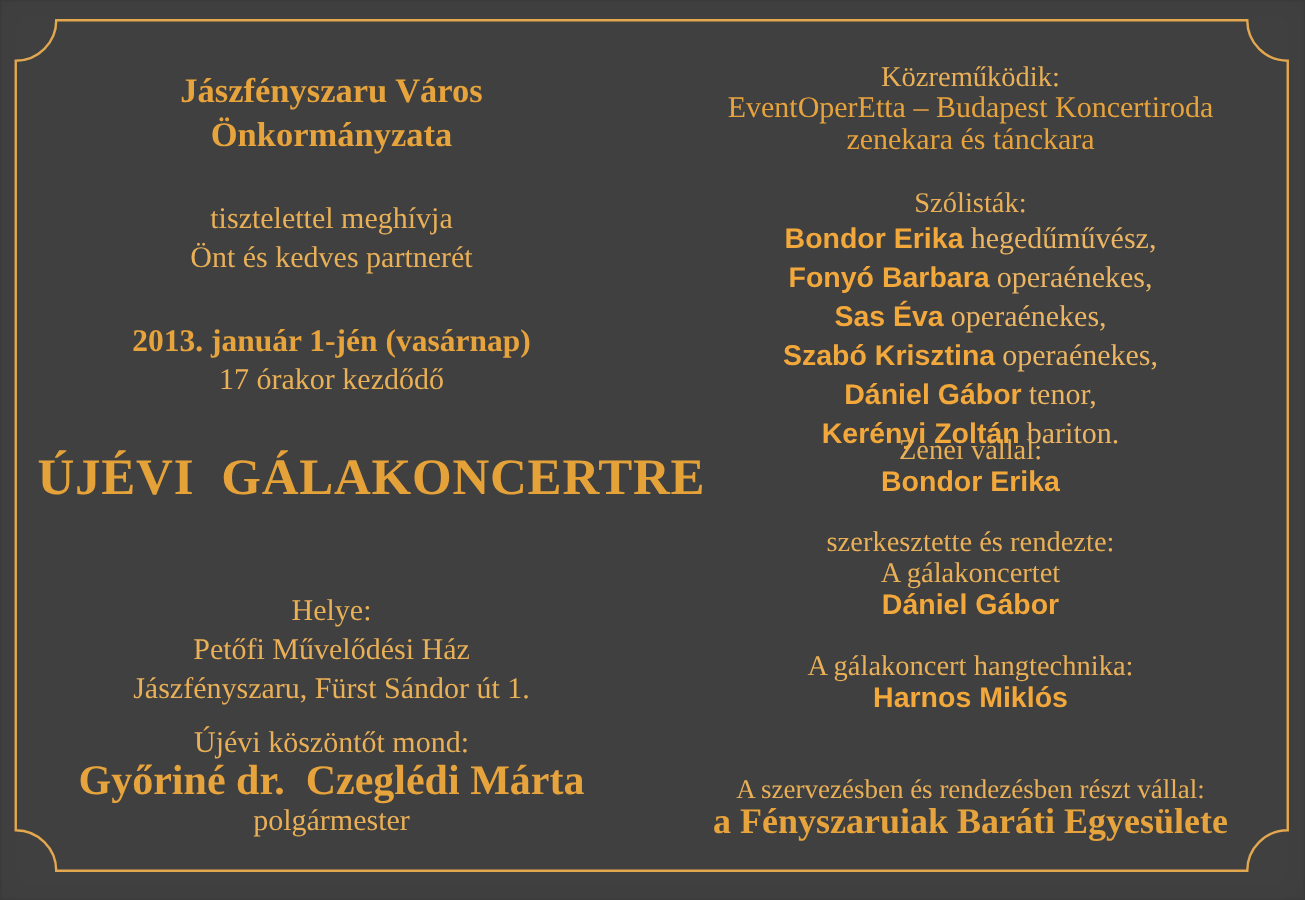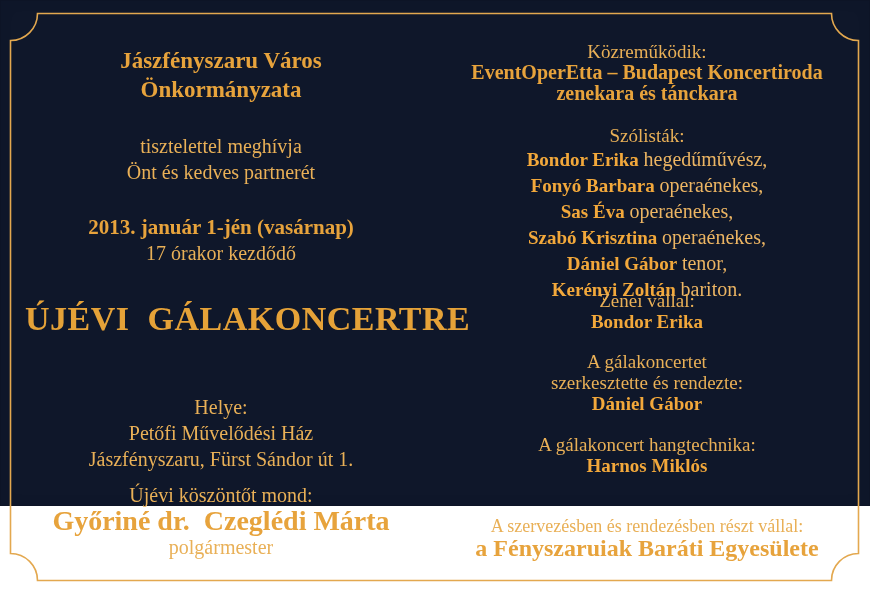--- a/index.html
+++ b/index.html
@@ -4,22 +4,22 @@
 <style>
   html, body { margin: 0; padding: 0; }
   body {
     width: 870px; height: 600px;
     background: #ffffff;
     font-family: "Liberation Serif", serif;
     overflow: hidden;
   }
   .page {
     position: relative;
-    width: 870px; height: 506px;
-    background: #0f172a;
+    width: 870px; height: 600px;
+    background: #404040;
     box-shadow: inset 0 0 0 1px rgba(0,0,0,0.06), inset 0 0 18px rgba(0,0,0,0.04);
   }
   .border-svg {
     position: absolute; left: 0; top: 0;
     width: 870px; height: 600px;
     pointer-events: none;
   }
   .col {
     position: absolute;
     text-align: center;
@@ -27,21 +27,21 @@
   .col-left  { left: 25px;  width: 392px; }
   .col-right { left: 448px; width: 398px; }
 
   .group { position: absolute; left: 0; right: 0; text-align: center; }
 
   
   .serif       { color: #e9b057; font-size: 20px; line-height: 26px; font-family: "Liberation Serif", serif; }
   .serif-sm    { color: #e9b057; font-size: 18px; line-height: 21px; font-family: "Liberation Serif", serif; }
   .serif-bold  { color: #e7a33c; font-size: 21px; line-height: 28px; font-weight: bold; font-family: "Liberation Serif", serif; }
   .serif-bold-sm { color: #e7a33c; font-size: 24px; line-height: 21px; font-weight: bold; font-family: "Liberation Serif", serif; }
-  .sans-bold   { color: #f2a83b; font-weight: bold; font-family: Liberation Serif, serif; }
+  .sans-bold   { color: #f2a83b; font-weight: bold; font-family: Liberation Sans, sans-serif; }
 
   
   .org        { top: 46px;  }
   .org .line  { font-size: 23px; line-height: 29px; }
   .invite     { top: 133px; }
   .invite .line { line-height: 26px; }
   .date       { top: 214px; }
   .date .line { line-height: 26px; }
   .event-title {
     top: 299px;
@@ -52,21 +52,21 @@
   }
   .venue      { top: 374px; margin-top: 20px; }
   .venue .line { line-height: 26px; }
   .greeter    { top: 482px; }
   .greeter .line { line-height: 26px; }
   .greeter-name { white-space: pre-wrap; font-size: 28px; }
 
   
   .contributors { top: 41px; }
   .contributors .line { font-size: 19px; line-height: 21px; }
-  .contributors .serif-bold-line { color: #e7a33c; font-weight: bold; font-size: 20px; line-height: 21px; }
+  .contributors .serif-bold-line { color: #e7a33c; font-weight: normal; font-size: 20px; line-height: 21px; }
   .soloists   { top: 125px; }
   .soloists .line { font-size: 19px; line-height: 21px; }
   .soloists .sans-bold { font-size: 19px; }
   .roleword   { color: #ecb563; }
   .mdirector  { top: 290px; }
   .mdirector .line { font-size: 19px; line-height: 21px; }
   .editor     { top: 351px; }
   .editor .line { font-size: 19px; line-height: 21px; }
   .sound      { top: 434px; }
   .sound .line { font-size: 19px; line-height: 21px; }
@@ -160,22 +160,22 @@
         <span class="serif roleword">bariton.</span>
       </div>
     </div>
 
     <div class="group mdirector">
       <div class="line serif">Zenei vállal:</div>
       <div class="line sans-bold name-standalone">Bondor Erika</div>
     </div>
 
     <div class="group editor">
+      <div class="line serif">szerkesztette és rendezte:</div>
       <div class="line serif">A gálakoncertet</div>
-      <div class="line serif">szerkesztette és rendezte:</div>
       <div class="line sans-bold name-standalone">Dániel Gábor</div>
     </div>
 
     <div class="group sound">
       <div class="line serif">A gálakoncert hangtechnika:</div>
       <div class="line sans-bold name-standalone">Harnos Miklós</div>
     </div>
 
     <div class="group organizer">
       <div class="line serif-sm">A szervezésben és rendezésben részt vállal:</div>

